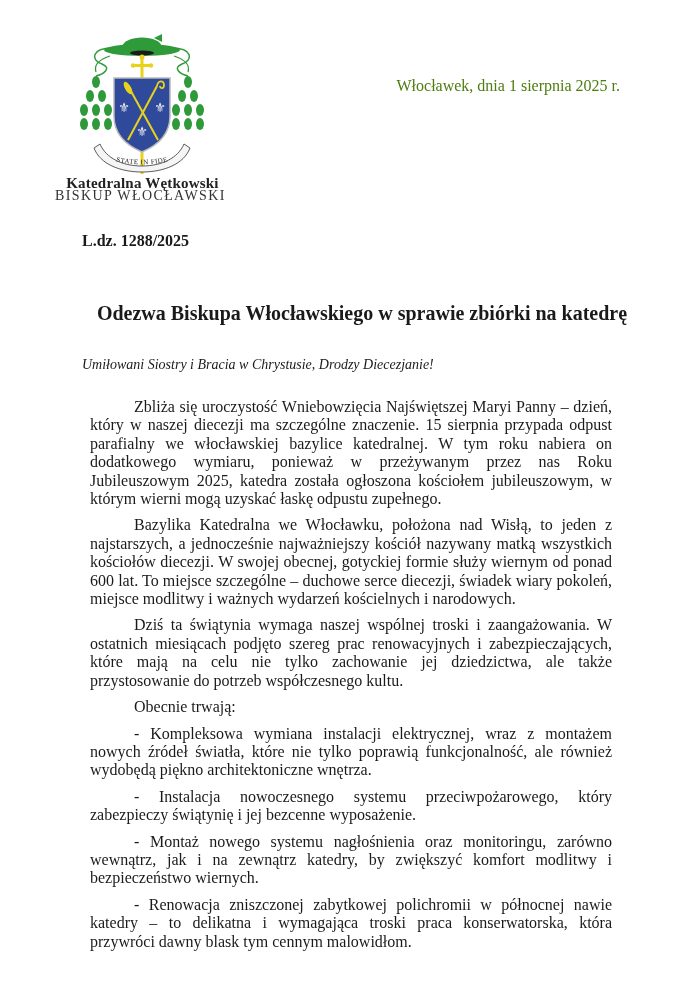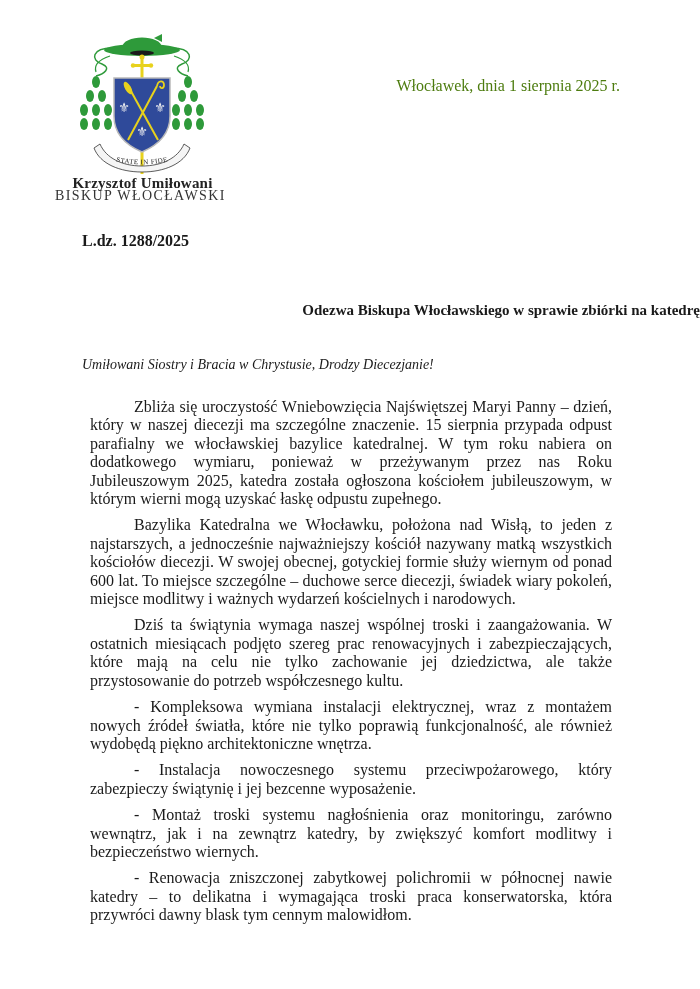--- a/index.html
+++ b/index.html
@@ -20,22 +20,22 @@
     font-size: 14px; letter-spacing: 1.4px; color: #333;
   }
   .place-date {
     position: absolute; right: 80px; top: 77px;
     font-size: 16px; color: #4d7c0f;
   }
   .ref-number {
     position: absolute; left: 82px; top: 232px; font-size: 16px; font-weight: bold;
   }
   .doc-title {
-    position: absolute; left: 0; right: 0; top: 302px; text-align: right;
-    font-size: 15px; font-weight: bold; padding-left: 24px;
+    position: absolute; left: 0; right: 0; top: 302px; text-align: center;
+    font-size: 20px; font-weight: bold; padding-left: 24px;
   }
   .salutation {
     position: absolute; left: 82px; top: 357px; font-size: 14px; font-style: italic;
   }
   .body-text {
     position: absolute; left: 82px; top: 390px; width: 538px;
     font-size: 16px; line-height: 18.4px; text-align: justify;
   }
   .body-text p { margin: 8px; text-indent: 44px; }
   .body-text p.item { text-indent: 44px; }
@@ -102,32 +102,33 @@
       </g>
 
       <path d="M28 118 C34 132 50 140 70 140 C90 140 106 132 112 118 L118 122 C112 138 92 146 70 146 C48 146 28 138 22 122 Z" fill="#f5f5f5" stroke="#333" stroke-width="0.8"></path>
       <path id="mottoPath" d="M32 130 C44 141 96 141 108 130" fill="none"></path>
       <text font-size="7" font-family="Liberation Serif, serif" fill="#222" letter-spacing="0.4">
         <textPath href="#mottoPath" startOffset="50%" text-anchor="middle">STATE IN FIDE</textPath>
       </text>
     </svg>
   </div>
 
-  <div class="bishop-name">Krzysztof Umiłowani</div>
+  <div class="bishop-name">Katedralna Wętkowski</div>
   <div class="bishop-title">BISKUP WŁOCŁAWSKI</div>
 
   <div class="place-date">Włocławek, dnia 1 sierpnia 2025 r.</div>
   <div class="ref-number">L.dz. 1288/2025</div>
 
   <div class="doc-title">Odezwa Biskupa Włocławskiego w sprawie zbiórki na katedrę</div>
 
   <div class="salutation">Umiłowani Siostry i Bracia w Chrystusie, Drodzy Diecezjanie!</div>
 
   <div class="body-text">
     <p>Zbliża się uroczystość Wniebowzięcia Najświętszej Maryi Panny – dzień, który w naszej diecezji ma szczególne znaczenie. 15 sierpnia przypada odpust parafialny we włocławskiej bazylice katedralnej. W tym roku nabiera on dodatkowego wymiaru, ponieważ w przeżywanym przez nas Roku Jubileuszowym 2025, katedra została ogłoszona kościołem jubileuszowym, w którym wierni mogą uzyskać łaskę odpustu zupełnego.</p>
     <p>Bazylika Katedralna we Włocławku, położona nad Wisłą, to jeden z najstarszych, a jednocześnie najważniejszy kościół nazywany matką wszystkich kościołów diecezji. W swojej obecnej, gotyckiej formie służy wiernym od ponad 600 lat. To miejsce szczególne – duchowe serce diecezji, świadek wiary pokoleń, miejsce modlitwy i ważnych wydarzeń kościelnych i narodowych.</p>
     <p>Dziś ta świątynia wymaga naszej wspólnej troski i zaangażowania. W ostatnich miesiącach podjęto szereg prac renowacyjnych i zabezpieczających, które mają na celu nie tylko zachowanie jej dziedzictwa, ale także przystosowanie do potrzeb współczesnego kultu.</p>
+    <p>Obecnie trwają:</p>
     <p class="item">- Kompleksowa wymiana instalacji elektrycznej, wraz z montażem nowych źródeł światła, które nie tylko poprawią funkcjonalność, ale również wydobędą piękno architektoniczne wnętrza.</p>
     <p class="item">- Instalacja nowoczesnego systemu przeciwpożarowego, który zabezpieczy świątynię i jej bezcenne wyposażenie.</p>
-    <p class="item">- Montaż troski systemu nagłośnienia oraz monitoringu, zarówno wewnątrz, jak i na zewnątrz katedry, by zwiększyć komfort modlitwy i bezpieczeństwo wiernych.</p>
+    <p class="item">- Montaż nowego systemu nagłośnienia oraz monitoringu, zarówno wewnątrz, jak i na zewnątrz katedry, by zwiększyć komfort modlitwy i bezpieczeństwo wiernych.</p>
     <p class="item">- Renowacja zniszczonej zabytkowej polichromii w północnej nawie katedry – to delikatna i wymagająca troski praca konserwatorska, która przywróci dawny blask tym cennym malowidłom.</p>
   </div>
 </div>
 
 </body></html>

